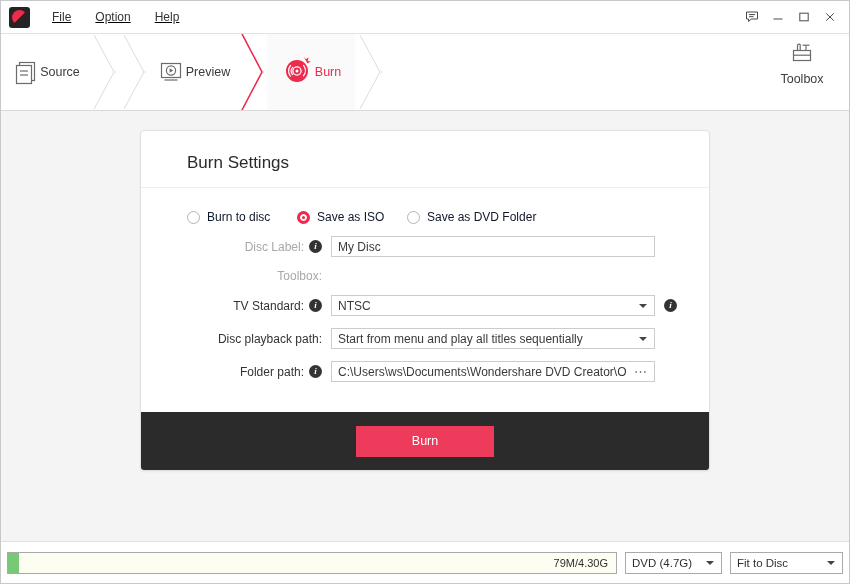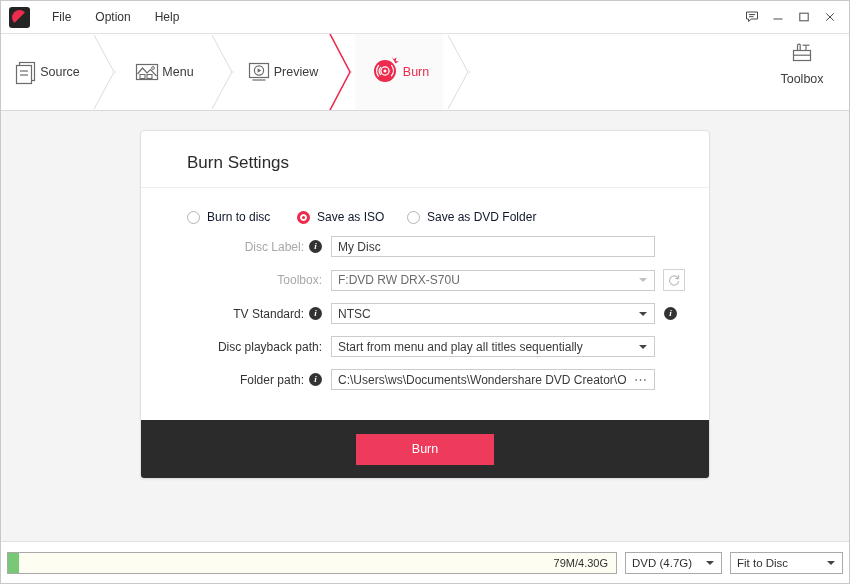--- a/index.html
+++ b/index.html
@@ -28,20 +28,21 @@
   
   .titlebar {
     height: 32px;
     min-height: 32px;
     background: #ffffff;
     display: flex;
     align-items: center;
     padding: 0 0 0 8px;
     border-bottom: 1px solid #e2e2e2;
     position: relative;
+    text-decoration: underline;
   }
   .logo {
     width: 21px;
     height: 21px;
     border-radius: 3px;
     background: #242424;
     position: relative;
     overflow: hidden;
     margin-right: 10px;
     flex: none;
@@ -497,32 +498,20 @@
         </div>
         <div class="tlabel">Source</div>
       </div>
 
       <div class="chev">
         <svg width="30" height="76" viewBox="0 0 30 76">
           <path d="M5 1 L25 38 L5 75" fill="none" stroke="#dcdcdc" stroke-width="1"></path>
         </svg>
       </div>
 
-      <div class="tab">
-        <div class="ticon">
-          <svg width="30" height="30" viewBox="0 0 30 30">
-            <rect x="4.5" y="7.5" width="21" height="15" fill="none" stroke="#6b6b6b" stroke-width="1.2"></rect>
-            <path d="M5.5 17 L10.5 11 L15 16 L18.5 12.5 L24.5 19" fill="none" stroke="#6b6b6b" stroke-width="1.2"></path>
-            <circle cx="21" cy="11" r="1.4" fill="none" stroke="#6b6b6b" stroke-width="1"></circle>
-            <rect x="8" y="17.5" width="5" height="4" fill="#ffffff" stroke="#6b6b6b" stroke-width="1.1"></rect>
-            <rect x="15" y="17.5" width="5" height="4" fill="#ffffff" stroke="#6b6b6b" stroke-width="1.1"></rect>
-          </svg>
-        </div>
-        <div class="tlabel">Menu</div>
-      </div>
 
       <div class="chev">
         <svg width="30" height="76" viewBox="0 0 30 76">
           <path d="M5 1 L25 38 L5 75" fill="none" stroke="#dcdcdc" stroke-width="1"></path>
         </svg>
       </div>
 
       <div class="tab">
         <div class="ticon">
           <svg width="30" height="30" viewBox="0 0 30 30">
@@ -605,32 +594,20 @@
           </div>
           <div class="fctrl">
             <input class="inp" type="text" value="My Disc" style="">
           </div>
         </div>
 
         <div class="frow">
           <div class="flabel dim">
             <span>Toolbox:</span>
           </div>
-          <div class="fctrl">
-            <div class="sel-wrap dis">
-              <span class="txt">F:DVD RW DRX-S70U</span>
-              <span class="caret dim"></span>
-            </div>
-            <div class="refresh-btn">
-              <svg width="14" height="14" viewBox="0 0 14 14">
-                <path d="M11.1 5.2 A4.6 4.6 0 1 0 11.6 8.6" fill="none" stroke="#bdbdbd" stroke-width="1.2" stroke-linecap="round"></path>
-                <path d="M11.6 2.6 L11.6 5.6 L8.6 5.6" fill="none" stroke="#bdbdbd" stroke-width="1.2" stroke-linecap="round" stroke-linejoin="round"></path>
-              </svg>
-            </div>
-          </div>
         </div>
 
         <div class="frow">
           <div class="flabel">
             <span>TV Standard:</span>
             <span class="iinfo">i</span>
           </div>
           <div class="fctrl">
             <div class="sel-wrap">
               <span class="txt">NTSC</span>

